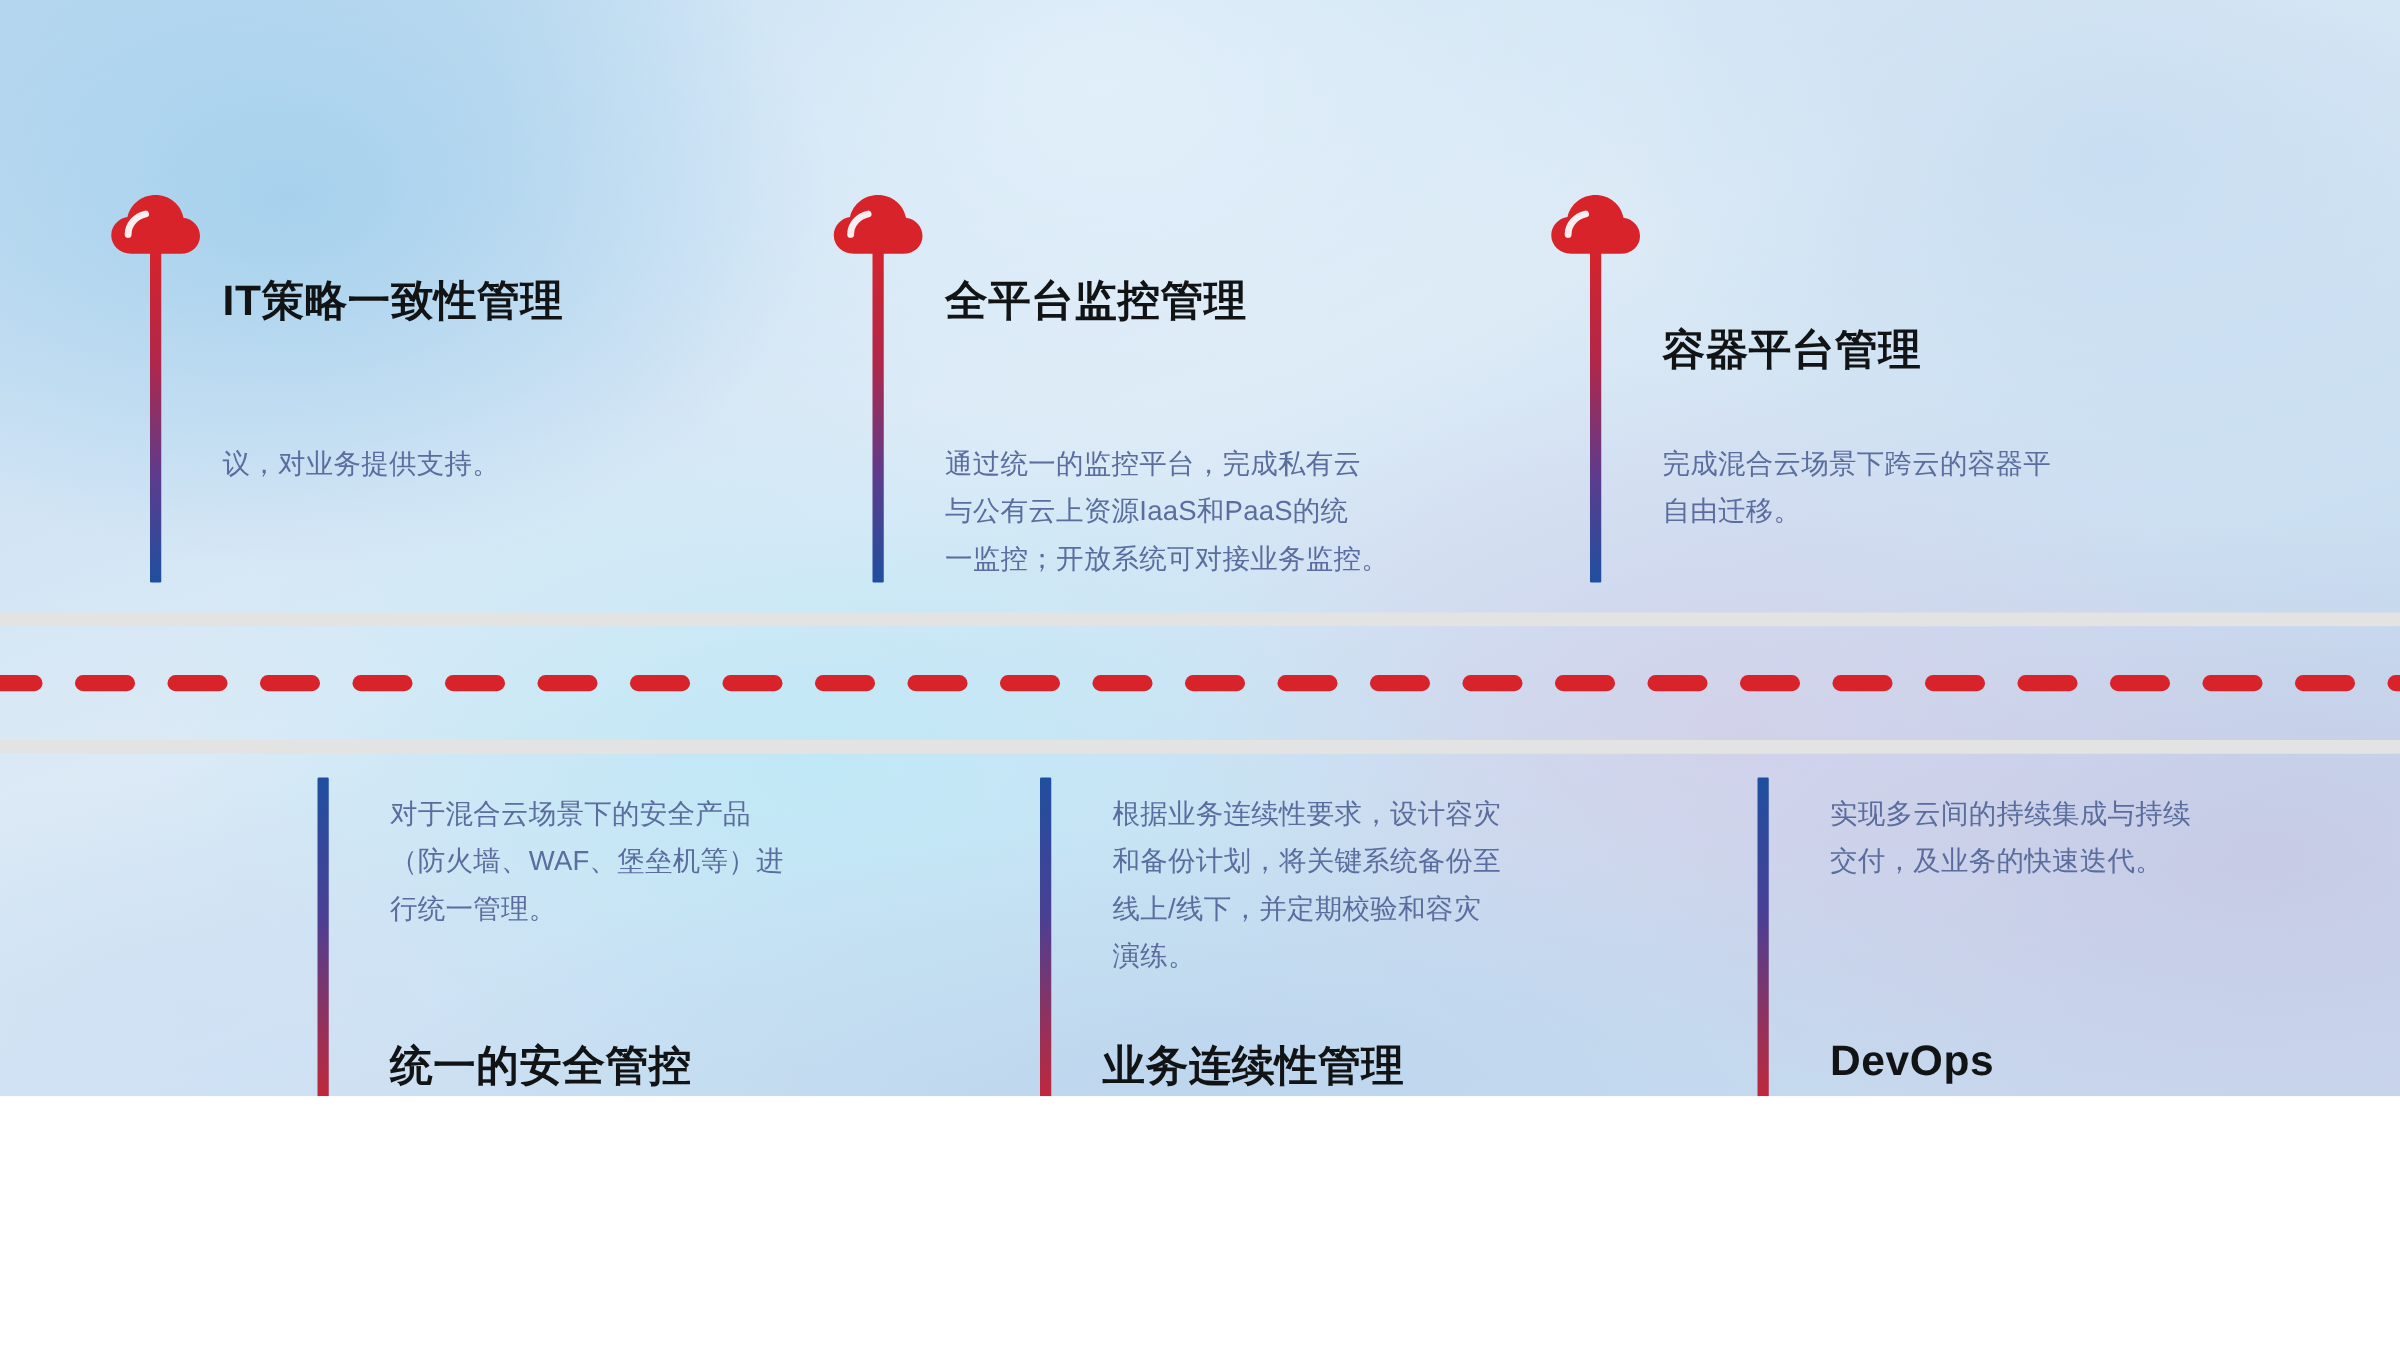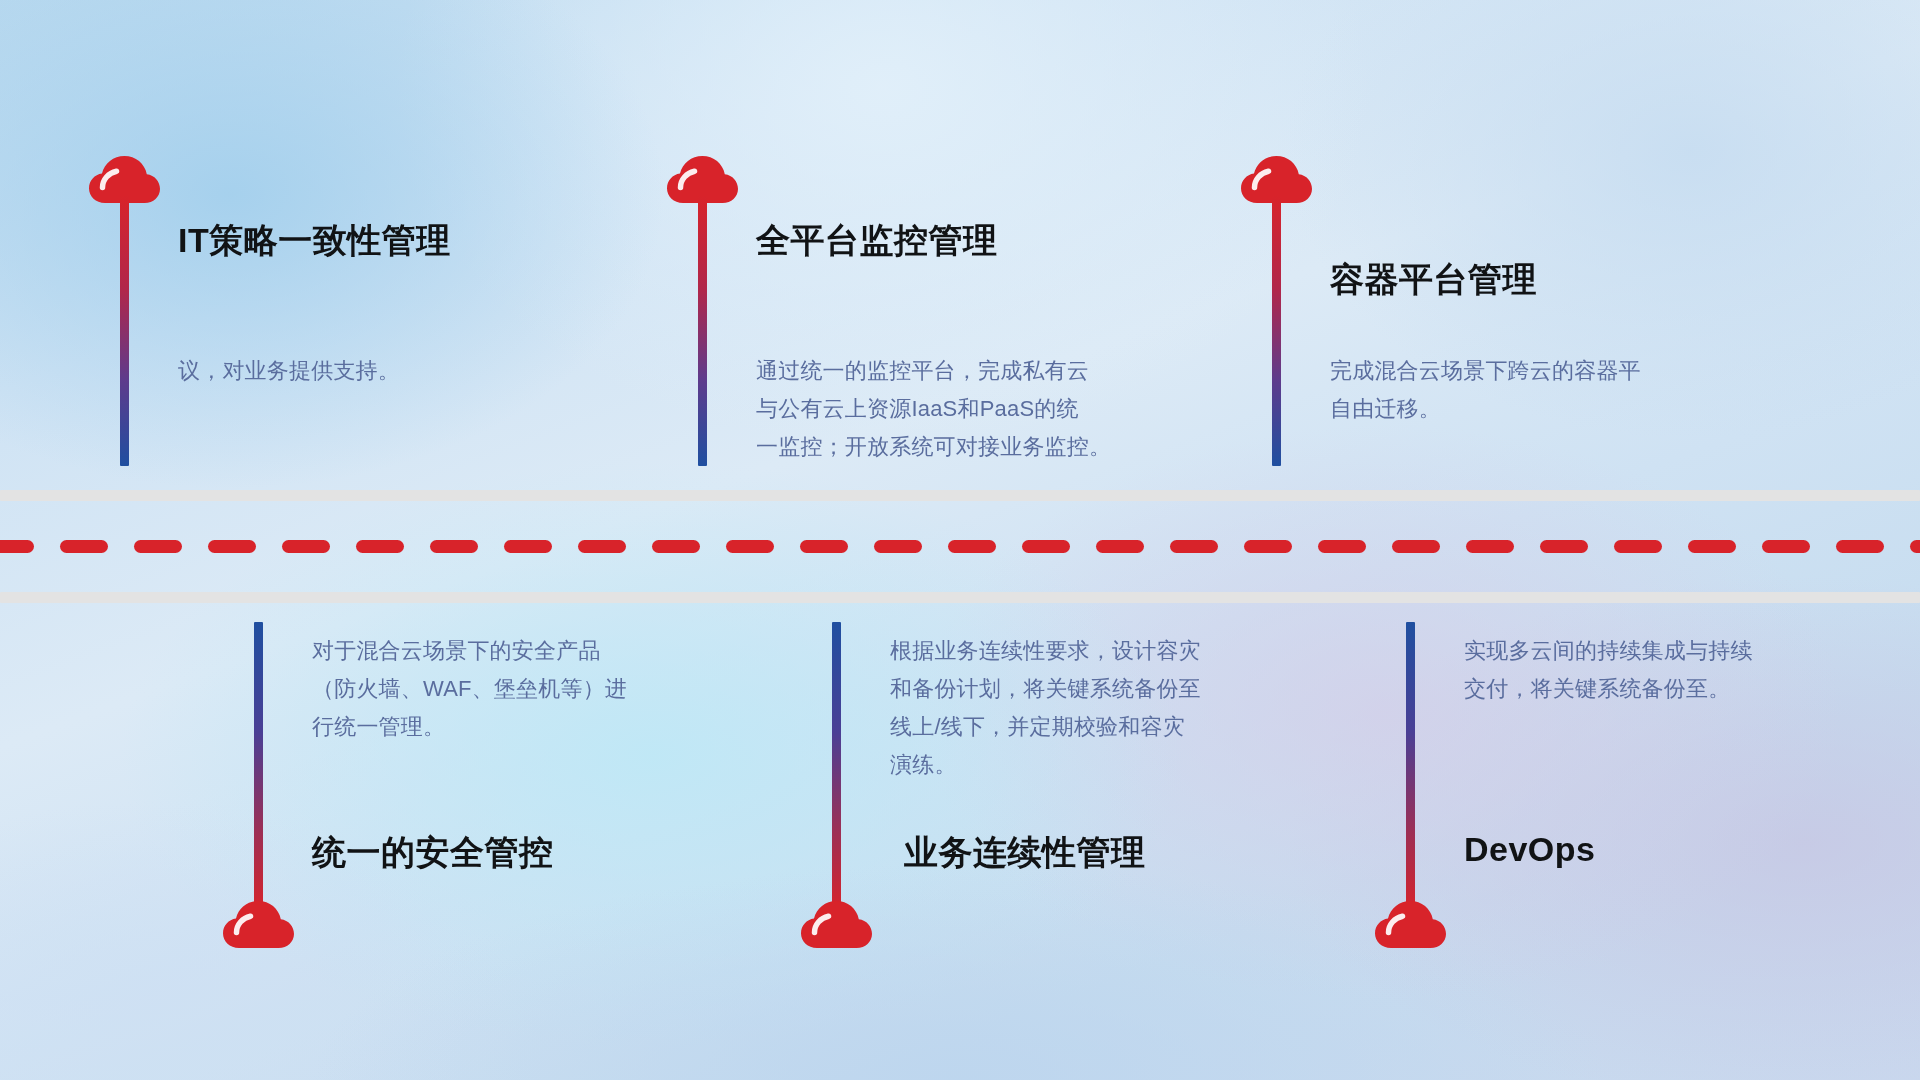--- a/index.html
+++ b/index.html
@@ -3,21 +3,21 @@
 <meta charset="utf-8">
 <style>
   html, body {
     margin: 0;
     padding: 0;
     background: #ffffff;
   }
   #canvas {
     position: relative;
     width: 1920px;
-    height: 1080px;
+    height: 877px;
     overflow: hidden;
     font-family: "Liberation Sans", "DejaVu Sans", sans-serif;
     background: #cfe1f2;
   }
   
   .bg-layer {
     position: absolute;
     inset: 0;
     pointer-events: none;
   }
@@ -242,33 +242,33 @@
                  C66.6,20.2 72,26.4 72,34 C72,41.8 65.4,48 56.6,48 Z" fill="#d8232a"></path>
         <path d="M14.5,32.5 C14.5,24.5 20.5,18 28.5,16.2" stroke="#ffffff" stroke-width="5.5" stroke-linecap="round" fill="none" opacity="0.92"></path>
       </svg>
     </div>
     <div class="col-body" style="left:890px; top:632px;">
       <span class="ln">根据业务连续性要求，设计容灾</span>
       <span class="ln">和备份计划，将关键系统备份至</span>
       <span class="ln">线上/线下，并定期校验和容灾</span>
       <span class="ln">演练。</span>
     </div>
-    <div class="col-title" style="left:904px; top:830px;font-family:Liberation Mono, monospace;">业务连续性管理</div>
+    <div class="col-title" style="left:882px; top:830px;font-family:Liberation Mono, monospace;">业务连续性管理</div>
   </div>
 
   <div class="col">
     <div class="stem up" style="left:1406px; top:622px; height:290px;"></div>
     <div class="cloud-marker" style="left:1374px; top:900px;">
       <svg width="74" height="50" viewBox="0 0 74 50">
         <path d="M17,48 C7.6,48 1,41.2 1,33.2 C1,25.8 6.6,19.6 14,18.6
                  C16.4,8.2 25.4,1 36.4,1 C47.6,1 56.8,8.6 58.8,19.2
                  C66.6,20.2 72,26.4 72,34 C72,41.8 65.4,48 56.6,48 Z" fill="#d8232a"></path>
         <path d="M14.5,32.5 C14.5,24.5 20.5,18 28.5,16.2" stroke="#ffffff" stroke-width="5.5" stroke-linecap="round" fill="none" opacity="0.92"></path>
       </svg>
     </div>
     <div class="col-body" style="left:1464px; top:632px;">
       <span class="ln">实现多云间的持续集成与持续</span>
-      <span class="ln">交付，将关键系统备份至。</span>
+      <span class="ln">交付，及业务的快速迭代。</span>
     </div>
     <div class="col-title" style="left:1464px; top:830px;">DevOps</div>
   </div>
 
 </div>
 
 </body></html>

